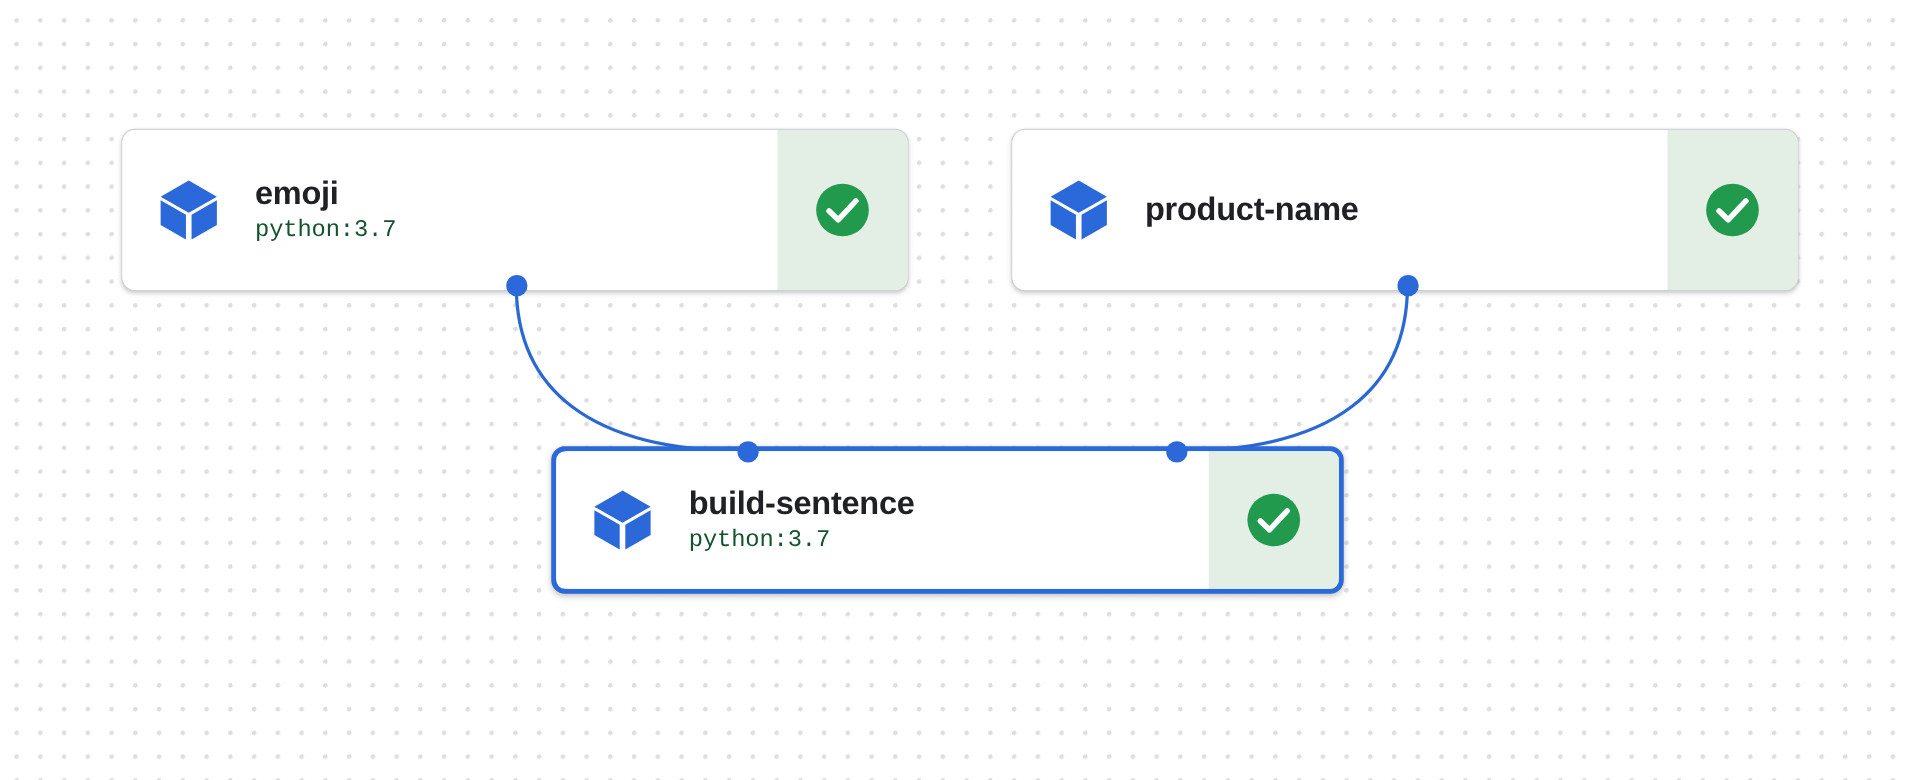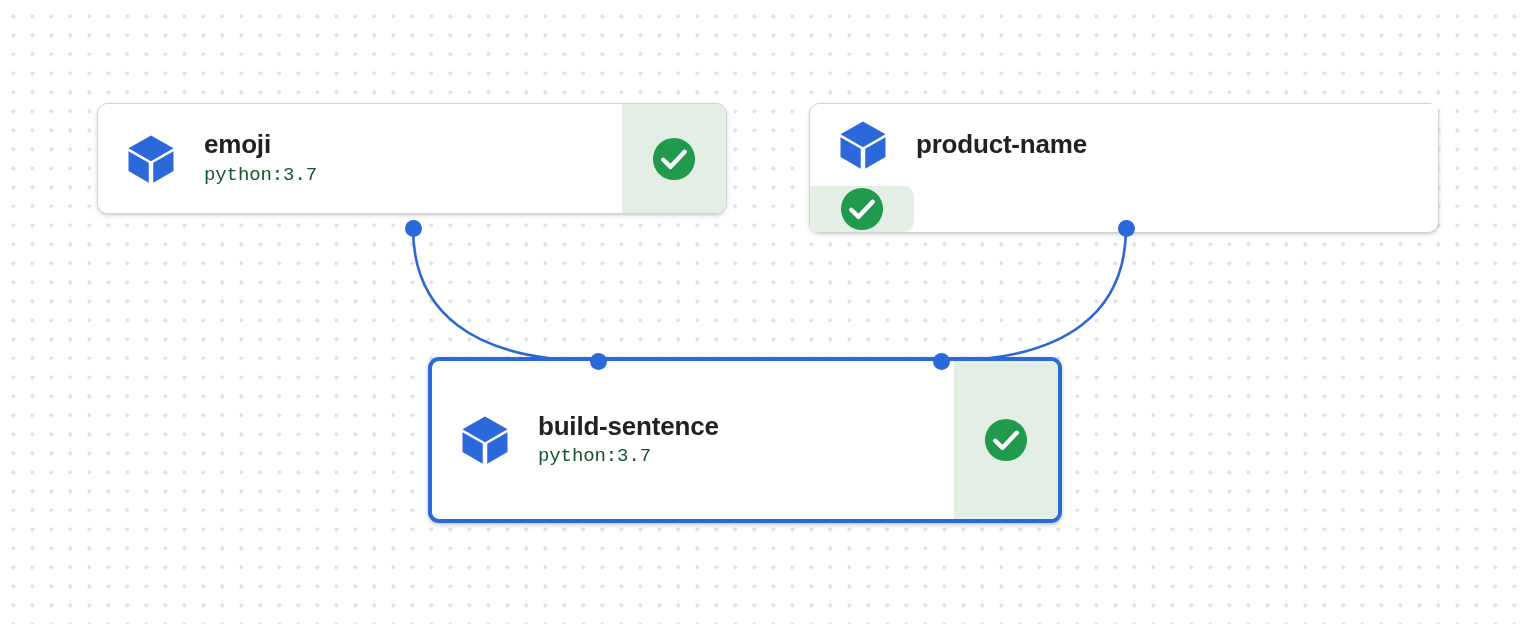--- a/index.html
+++ b/index.html
@@ -138,60 +138,60 @@
 </head>
 <body>
 
 <div id="graph-canvas">
 
   <svg id="edges-layer" viewBox="0 0 1528 624" xmlns="http://www.w3.org/2000/svg">
     <path class="edge-path" d="M 413 228 C 413 310 470 361 598 361"></path>
     <path class="edge-path" d="M 1126 228 C 1126 310 1069 361 941 361"></path>
   </svg>
 
-  <div class="node plain" style="left:97px; top:103px; width:630px; height:111px;gap:48px;">
+  <div class="node plain" style="left:97px; top:103px; width:630px; height:130px;gap:48px;">
     <div class="node-body">
       <svg class="node-icon" viewBox="0 0 48 48" xmlns="http://www.w3.org/2000/svg">
         <polygon points="24,3 44,14.5 24,26 4,14.5" fill="#2b68d9"></polygon>
         <polygon points="4,17 22,27.4 22,45 4,34.6" fill="#2b68d9"></polygon>
         <polygon points="44,17 26,27.4 26,45 44,34.6" fill="#2b68d9"></polygon>
       </svg>
       <div class="node-text">
         <div class="node-title">emoji</div>
         <div class="node-subtitle">python:3.7</div>
       </div>
     </div>
     <div class="node-status">
       <svg class="status-icon" viewBox="0 0 24 24" xmlns="http://www.w3.org/2000/svg">
         <circle cx="12" cy="12" r="11" fill="#219a4d"></circle>
         <path d="M6.4 12.4 L10.2 16.1 L17.6 8.2" fill="none" stroke="#ffffff" stroke-width="2.3" stroke-linecap="round" stroke-linejoin="round"></path>
       </svg>
     </div>
   </div>
 
-  <div class="node plain" style="left:809px; top:103px; width:630px; height:130px;flex-direction:column;">
+  <div class="node plain" style="left:809px; top:103px; width:630px; height:130px;">
     <div class="node-body">
       <svg class="node-icon" viewBox="0 0 48 48" xmlns="http://www.w3.org/2000/svg">
         <polygon points="24,3 44,14.5 24,26 4,14.5" fill="#2b68d9"></polygon>
         <polygon points="4,17 22,27.4 22,45 4,34.6" fill="#2b68d9"></polygon>
         <polygon points="44,17 26,27.4 26,45 44,34.6" fill="#2b68d9"></polygon>
       </svg>
       <div class="node-text">
         <div class="node-title">product-name</div>
       </div>
     </div>
     <div class="node-status">
       <svg class="status-icon" viewBox="0 0 24 24" xmlns="http://www.w3.org/2000/svg">
         <circle cx="12" cy="12" r="11" fill="#219a4d"></circle>
         <path d="M6.4 12.4 L10.2 16.1 L17.6 8.2" fill="none" stroke="#ffffff" stroke-width="2.3" stroke-linecap="round" stroke-linejoin="round"></path>
       </svg>
     </div>
   </div>
 
-  <div class="node selected" style="left:428px; top:357px; width:634px; height:166px;">
+  <div class="node selected" style="left:441px; top:357px; width:634px; height:118px;">
     <div class="node-body">
       <svg class="node-icon" viewBox="0 0 48 48" xmlns="http://www.w3.org/2000/svg">
         <polygon points="24,3 44,14.5 24,26 4,14.5" fill="#2b68d9"></polygon>
         <polygon points="4,17 22,27.4 22,45 4,34.6" fill="#2b68d9"></polygon>
         <polygon points="44,17 26,27.4 26,45 44,34.6" fill="#2b68d9"></polygon>
       </svg>
       <div class="node-text">
         <div class="node-title">build-sentence</div>
         <div class="node-subtitle">python:3.7</div>
       </div>

